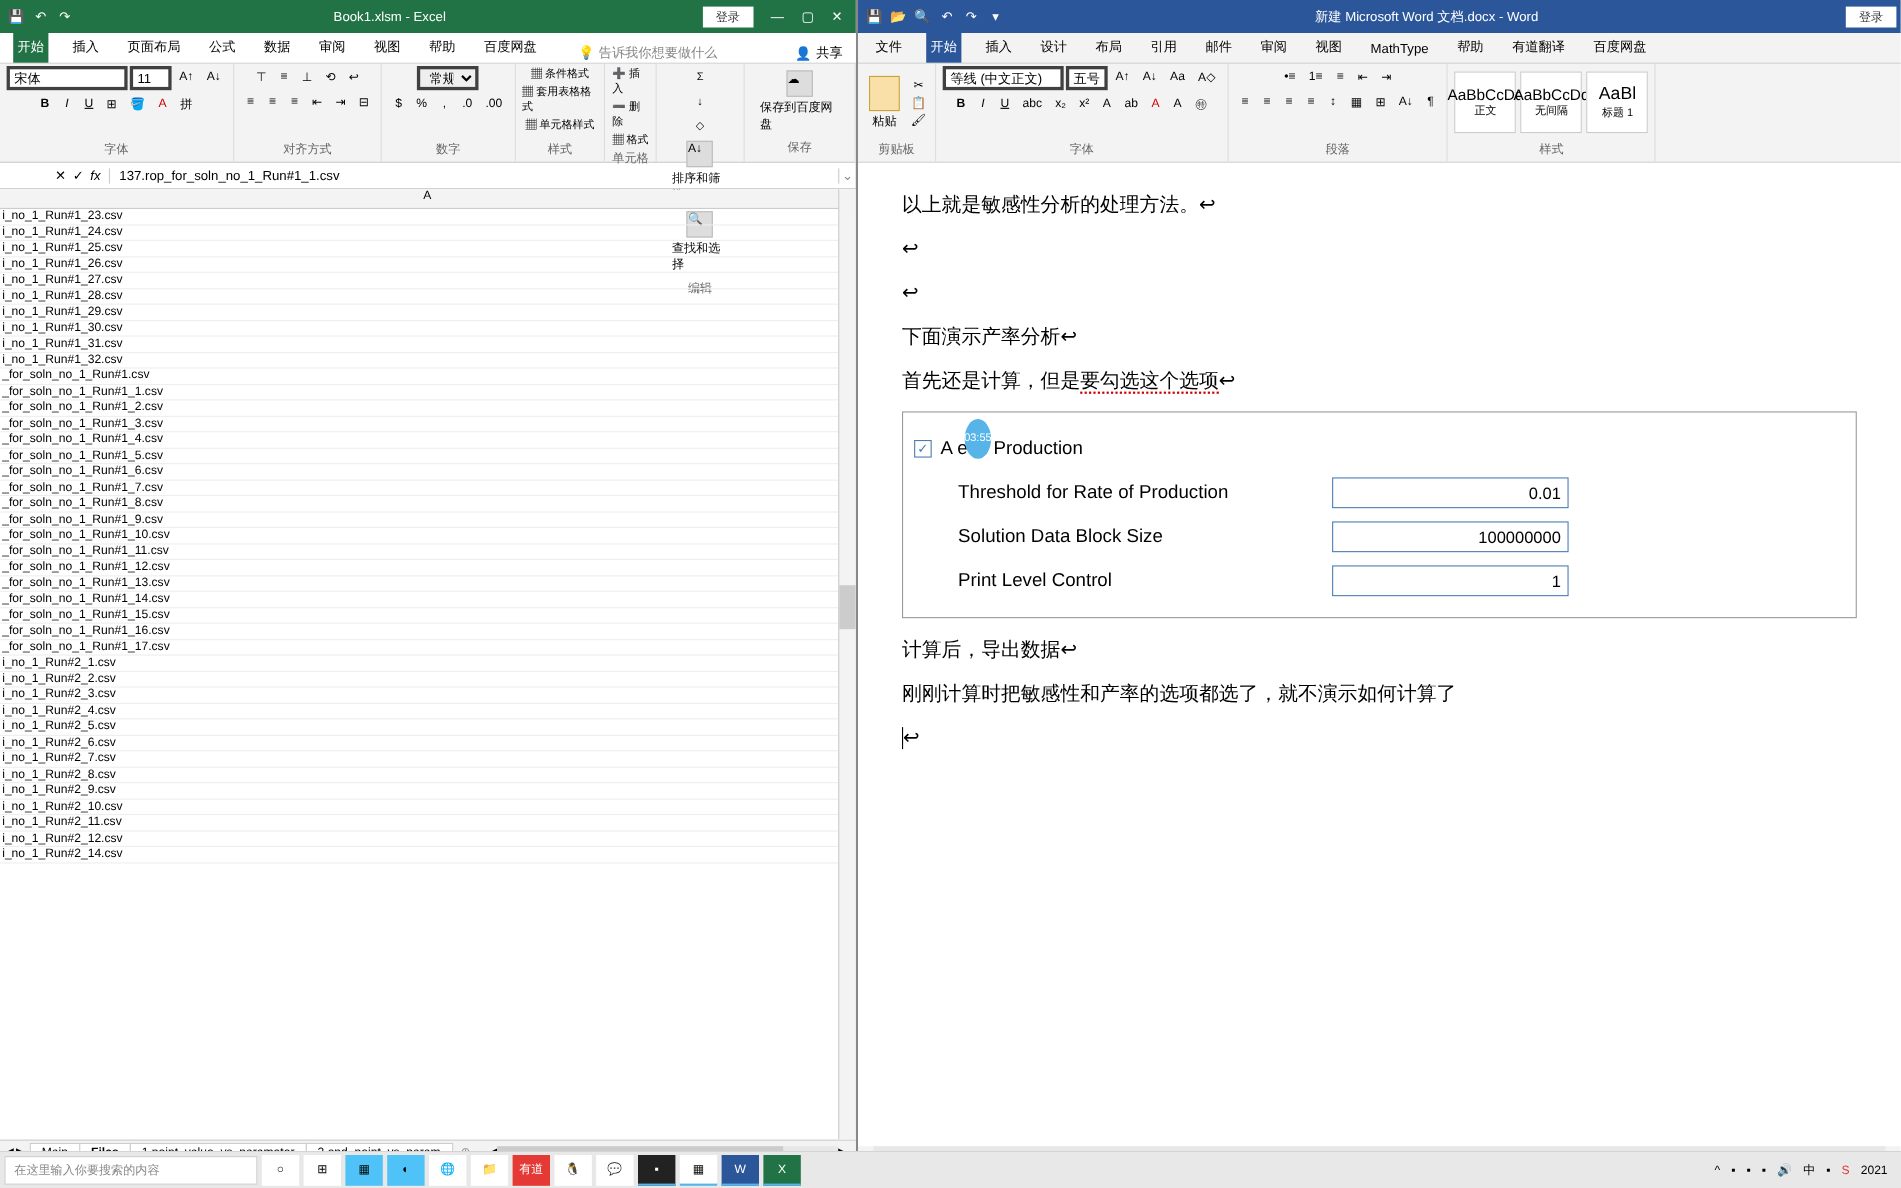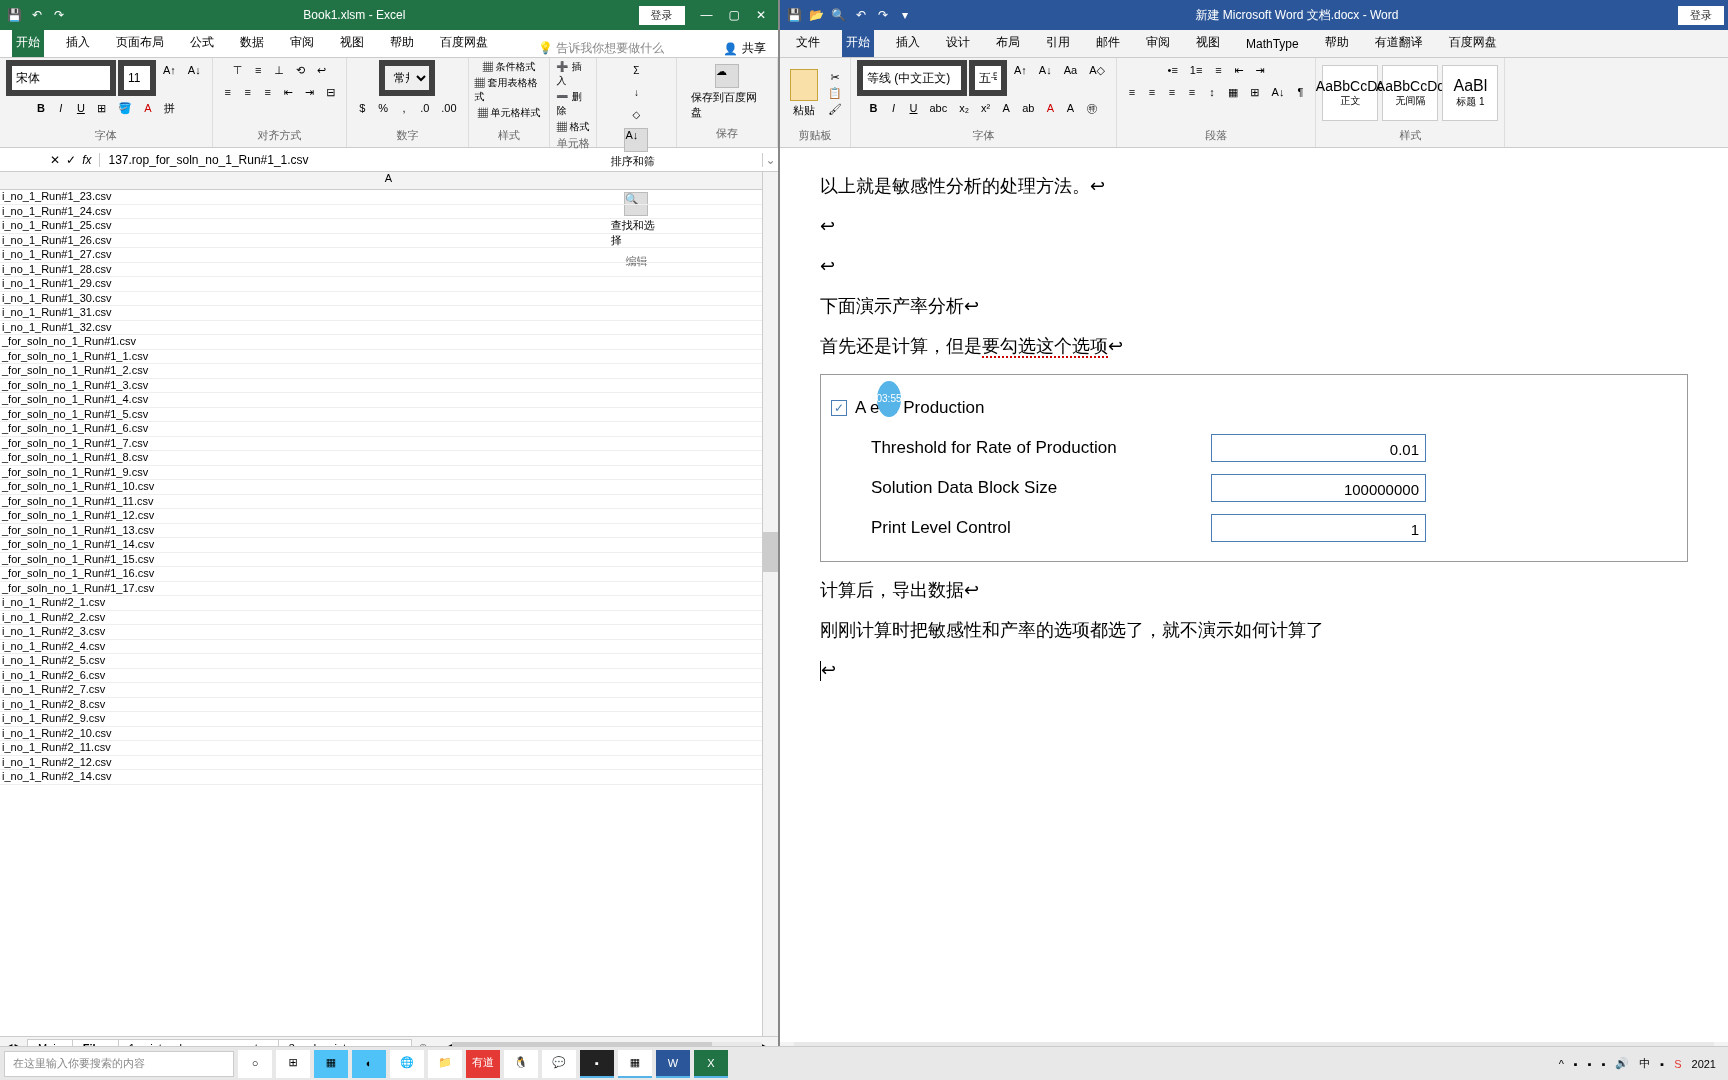--- a/index.html
+++ b/index.html
@@ -18,31 +18,31 @@
 .qat-icon{width:14px;height:14px;display:inline-flex;align-items:center;justify-content:center}
 
 
 .tabs{height:28px;background:#fff;display:flex;align-items:flex-end;font-size:12px;gap:18px;padding:0 12px;border-bottom:1px solid #ccc}
 .word .tabs{background:#f3f3f3}
 .tabs .tab{padding:6px 4px;cursor:pointer}
 .tabs .tab.active{color:#fff}
 .excel .tabs .tab.active{background:#217346}
 .word .tabs .tab.active{background:#2b579a}
 .tabs .share{margin-left:auto;display:flex;align-items:center;gap:4px}
-.tabs .tell{color:#888;margin-left:28px}
+.tabs .tell{color:#888;margin-left:16px}
 
 
 .ribbon{height:90px;background:#f3f3f3;display:flex;border-bottom:1px solid #ccc;font-size:11px}
 .group{border-right:1px solid #ddd;display:flex;flex-direction:column;padding:2px 6px}
 .group-body{flex:1;display:flex;align-items:center;gap:4px}
 .group-label{text-align:center;font-size:11px;color:#666;padding:2px 0;position:relative}
 .rbtn{padding:2px 4px;display:flex;align-items:center;justify-content:center;min-width:18px;height:20px;border:1px solid transparent}
 .big-btn{display:flex;flex-direction:column;align-items:center;justify-content:center;padding:4px 8px;gap:2px}
 .big-icon{width:24px;height:24px;background:#ddd;border:1px solid #bbb}
-.font-sel,.size-sel{height:36px;border:6px solid #404040;font-size:12px;padding:0 4px}
+.font-sel,.size-sel{height:22px;border:3px solid #404040;font-size:12px;padding:0 4px}
 .font-sel{width:110px}
 .size-sel{width:38px}
 .stacked{display:flex;flex-direction:column;gap:2px}
 .row{display:flex;gap:2px}
 
 
 .fbar{height:24px;display:flex;align-items:center;border-bottom:1px solid #ccc;font-size:12px}
 .namebox{width:42px;border-right:1px solid #ccc;padding:0 4px}
 .fbtns{display:flex;gap:6px;padding:0 8px;border-right:1px solid #ccc}
 .formula{flex:1;padding:0 8px}

